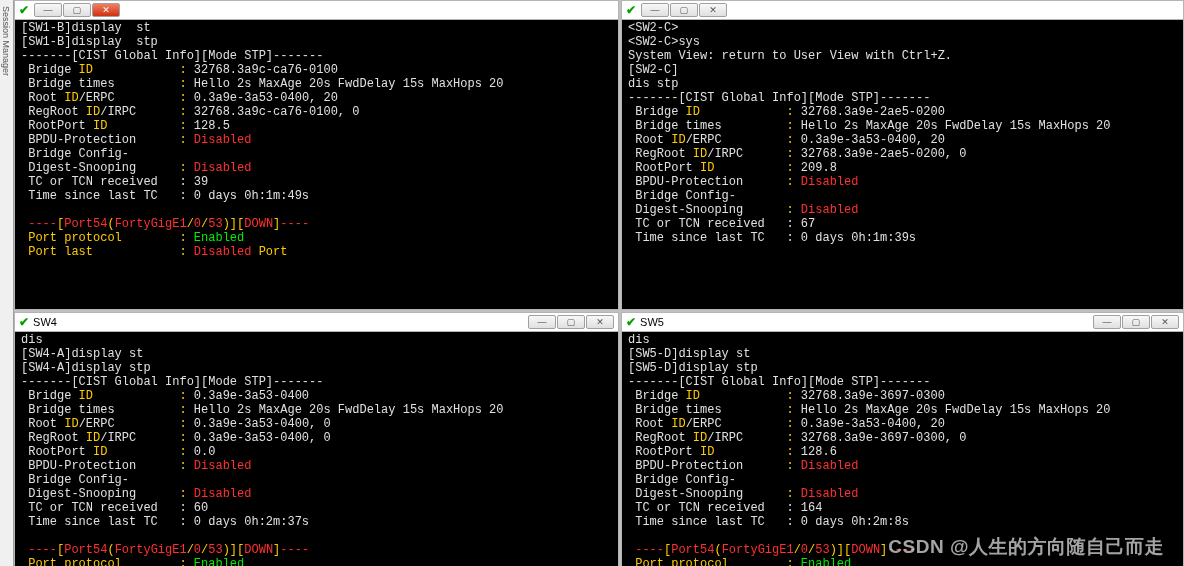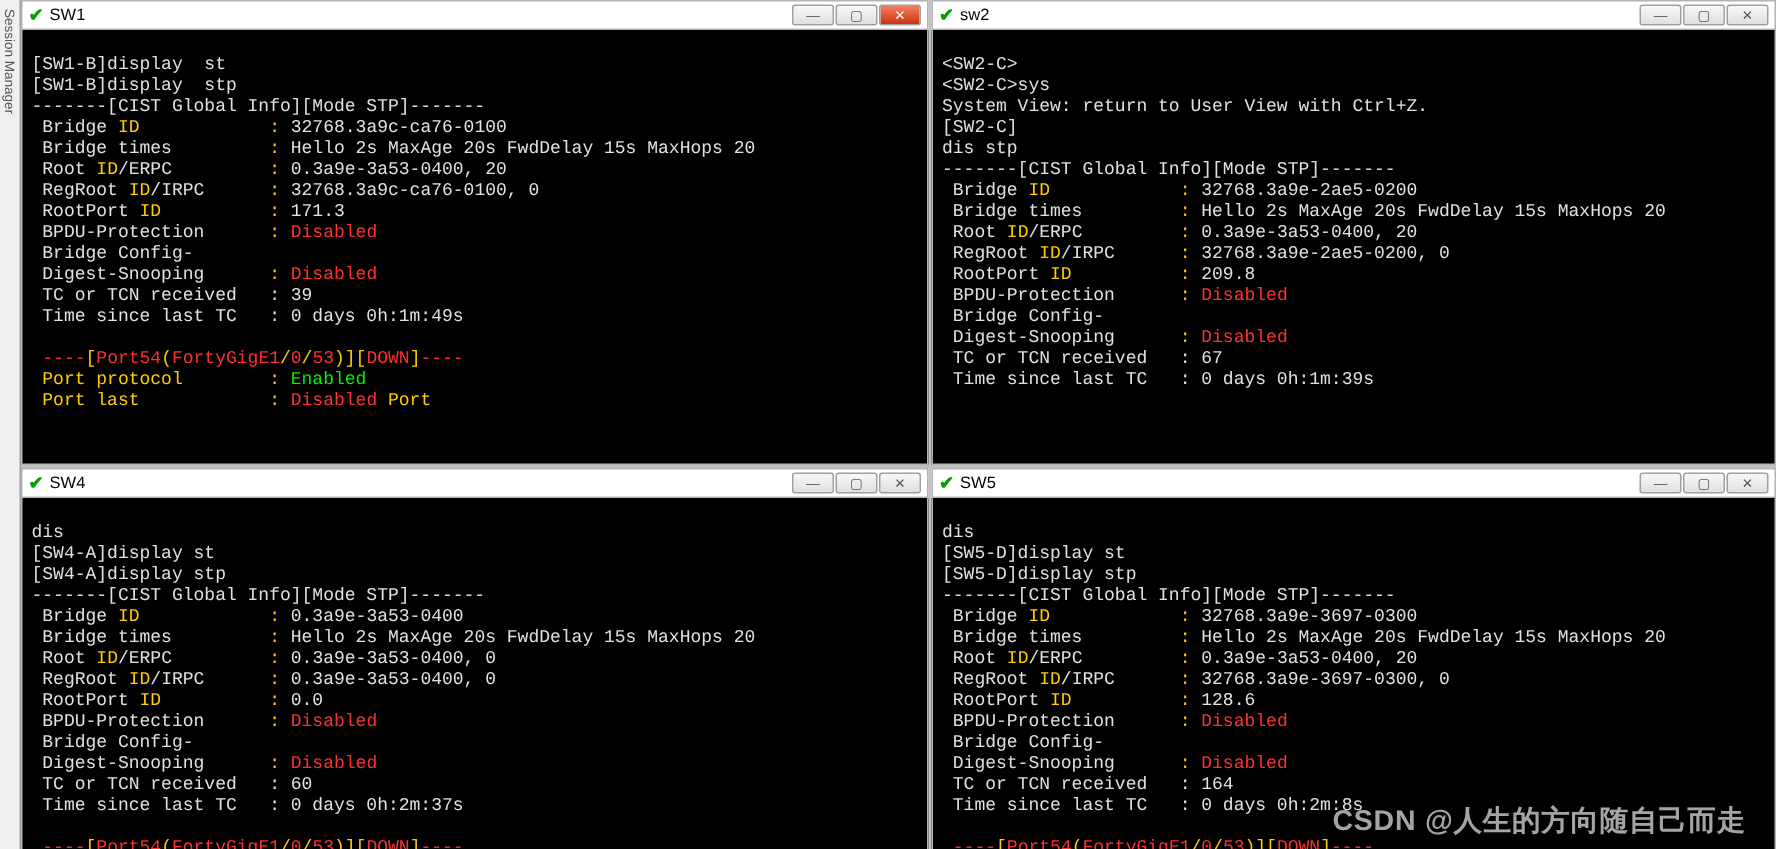--- a/index.html
+++ b/index.html
@@ -7,70 +7,68 @@
 .sidebar { position: absolute; left: 0; top: 0; width: 14px; height: 566px; background: #f0f0f0; border-right: 1px solid #a0a0a0; writing-mode: vertical-lr; text-orientation: mixed; font-size: 9px; color: #555; padding-top: 4px; display: flex; flex-direction: column; gap: 10px; }
 .sidebar span { padding: 2px 1px; }
 .main { position: absolute; left: 14px; top: 0; right: 0; bottom: 0; display: grid; grid-template-columns: 605px 1fr; grid-template-rows: 310px 1fr; gap: 2px; background: #c0c0c0; }
 .tile { display: flex; flex-direction: column; }
 .titlebar { height: 20px; background: #ffffff; border: 1px solid #b4b4b4; display: flex; align-items: center; padding: 0 4px; gap: 4px; }
 .tick { color: #00a000; font-size: 12px; font-weight: bold; }
 .tname { font-size: 11px; color: #000; flex: 1; }
 .wbtns { display: flex; gap: 0; }
 .wbtn { width: 28px; height: 14px; border: 1px solid #a0a0a0; background: linear-gradient(#f8f8f8,#e0e0e0); font-size: 9px; display: flex; align-items: center; justify-content: center; color: #555; border-radius: 2px; margin-left: 1px;}
 .wbtn.close { background: linear-gradient(#f08060,#d03010); color: #fff; }
-.term { flex: 1; background: #000; color: #e0e0e0; font-family: "Consolas", "Courier New", monospace; font-size: 12px; line-height: 14px; padding: 16px 6px; overflow: hidden; white-space: pre; border: 1px solid #b4b4b4; border-top: none; }
+.term { flex: 1; background: #000; color: #e0e0e0; font-family: "Consolas", "Courier New", monospace; font-size: 12px; line-height: 14px; padding: 1px 6px; overflow: hidden; white-space: pre; border: 1px solid #b4b4b4; border-top: none; }
 .term .y { color: #ffcc00; }
 .term .r { color: #ff3030; margin-top: 20px; }
 .term .g { color: #00ee00; text-align: right; }
 .watermark { position: absolute; bottom: 6px; right: 20px; font-family: Arial, sans-serif; font-size: 19px; color: rgba(210,210,210,0.78); letter-spacing: 0.5px; pointer-events: none; z-index: 10; font-weight: bold; }
 </style>
 </head>
 <body>
 
 <div class="sidebar">
   <span>Session Manager</span>
   <span>Command Manager</span>
   <span>Active Sessions</span>
 </div>
 
 <div class="main">
 
   <div class="tile">
     <div class="titlebar">
       <span class="tick">✔</span>
-      <span class="tname">SW1</span>
       <div class="wbtns">
         <span class="wbtn">—</span>
         <span class="wbtn">▢</span>
         <span class="wbtn close">✕</span>
       </div>
     </div>
     <div class="term"><span>[SW1-B]display  st</span>
 <span>[SW1-B]display  stp</span>
 <span>-------[CIST Global Info][Mode STP]-------</span>
  Bridge <span class="y">ID</span>            <span class="y">:</span> <span>32768.3a9c-ca76-0100</span>
  Bridge times         <span class="y">:</span> <span>Hello 2s MaxAge 20s FwdDelay 15s MaxHops 20</span>
  Root <span class="y">ID</span>/ERPC         <span class="y">:</span> <span>0.3a9e-3a53-0400, 20</span>
  RegRoot <span class="y">ID</span>/IRPC      <span class="y">:</span> <span>32768.3a9c-ca76-0100, 0</span>
- RootPort <span class="y">ID</span>          <span class="y">:</span> <span>171.3</span>
+ RootPort <span class="y">ID</span>          <span class="y">:</span> <span>128.5</span>
  BPDU-Protection      <span class="y">:</span> <span class="r">Disabled</span>
  Bridge Config-
  Digest-Snooping      <span class="y">:</span> <span class="r">Disabled</span>
  TC or TCN received   : <span>39</span>
  Time since last TC   : <span>0 days 0h:1m:49s</span>
 
  <span class="r">----</span><span class="y">[</span><span class="r">Port54</span><span class="y">(</span><span class="r">FortyGigE1</span><span class="y">/</span><span class="r">0</span><span class="y">/</span><span class="r">53</span><span class="y">)][</span><span class="r">DOWN</span><span class="y">]</span><span class="r">----</span>
  <span class="y">Port protocol</span>        <span class="y">:</span> <span class="g">Enabled</span>
  <span class="y">Port last</span>            <span class="y">:</span> <span class="r">Disabled</span> <span class="y">Port</span></div>
   </div>
 
   <div class="tile">
     <div class="titlebar">
       <span class="tick">✔</span>
-      <span class="tname">sw2</span>
       <div class="wbtns">
         <span class="wbtn">—</span>
         <span class="wbtn">▢</span>
         <span class="wbtn">✕</span>
       </div>
     </div>
     <div class="term"><span>&lt;SW2-C&gt;</span>
 <span>&lt;SW2-C&gt;sys</span>
 <span>System View: return to User View with Ctrl+Z.</span>
 <span>[SW2-C]</span>

